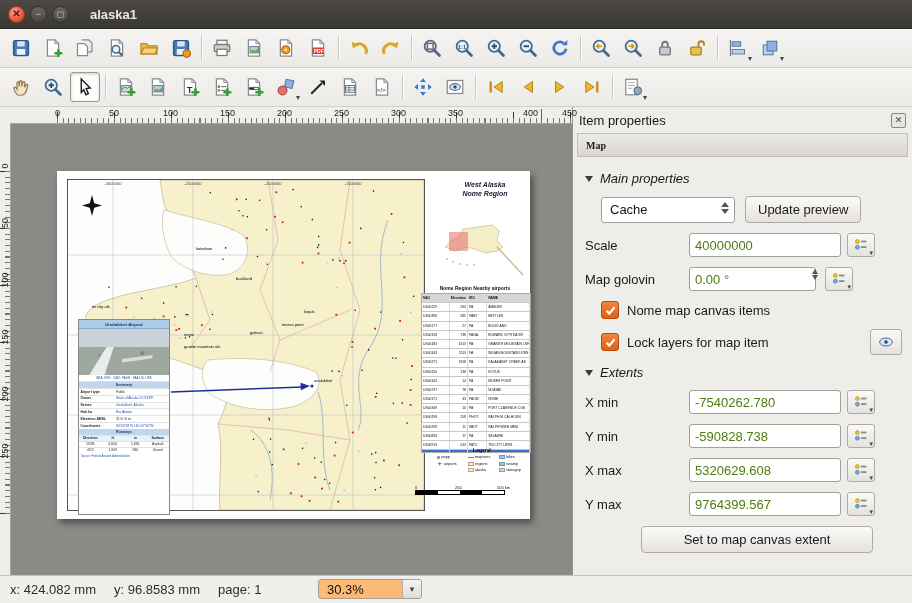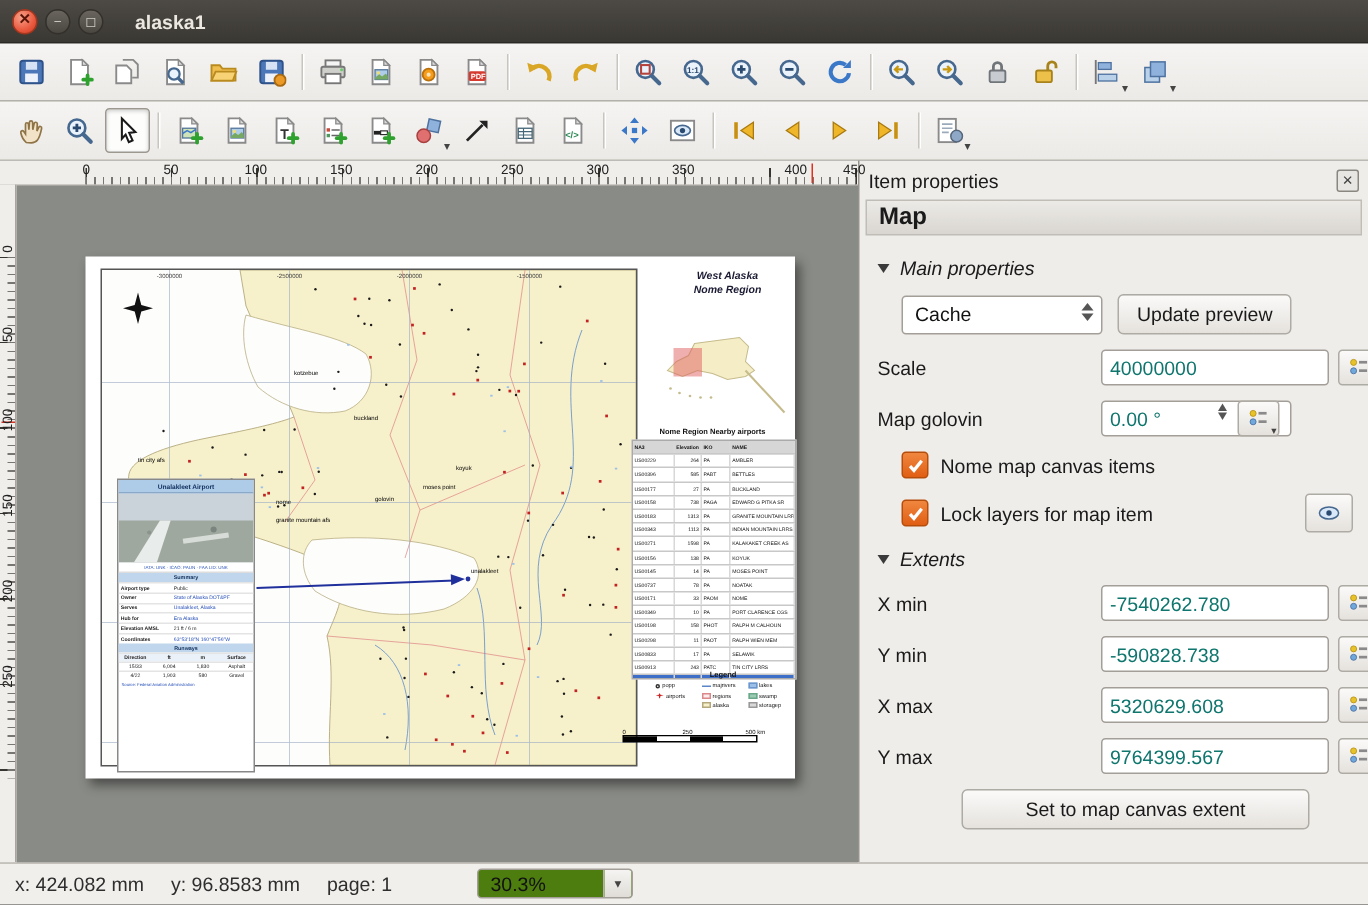--- a/index.html
+++ b/index.html
@@ -106,29 +106,29 @@
   .right{flex:1;display:flex;flex-direction:column;background:#EFEDEA;border-left:1px solid #96938D;min-width:0;}
   .tabs{height:26px;display:flex;align-items:flex-end;padding-left:4px;background:#DDDAD5;
     border-bottom:1px solid #B2AFA8;overflow:hidden;flex:0 0 auto;}
   .tab{padding:3px 9px 4px;font-size:12.5px;color:#333;background:linear-gradient(#E2DFDA,#CFCCC6);
     border:1px solid #ABA8A1;border-bottom:none;border-radius:4px 4px 0 0;margin-right:1px;white-space:nowrap;}
   .tab.active{background:#F1EFEC;position:relative;top:1px;}
   .ptitle-row{height:22px;display:flex;align-items:center;padding:2px 6px 0;font-size:13px;color:#1A1A1A;flex:0 0 auto;}
   .closebox{margin-left:auto;width:13px;height:13px;border:1px solid #8A8780;border-radius:2px;
     font-size:9px;line-height:12px;text-align:center;color:#444;background:#E8E6E2;}
   .map-band{margin:2px 4px 0;height:22px;background:linear-gradient(#ECEAE6,#D9D6D1);border:1px solid #C0BDB7;
-    font-weight:bold;font-size:16px;color:#1A1A1A;display:flex;align-items:center;padding-left:8px;flex:0 0 auto;}
+    font-weight:bold;font-size:10px;color:#1A1A1A;display:flex;align-items:center;padding-left:8px;flex:0 0 auto;font-family:Liberation Serif, serif;}
   .pbody{flex:1;overflow:hidden;padding:8px 10px 0 12px;position:relative;}
   .sect{display:flex;align-items:center;font-size:13px;color:#1A1A1A;margin:6px 0 10px;font-style:italic;}
   .tri{width:0;height:0;border-left:4px solid transparent;border-right:4px solid transparent;
     border-top:6px solid #3A3A3A;margin-right:7px;}
   .prow{display:flex;align-items:center;margin-bottom:10px;}
   .plab{width:104px;font-size:13px;color:#1A1A1A;flex:0 0 auto;}
   .pinput{width:140px;height:22px;border:1px solid #A39F98;border-radius:3px;background:#FFF;
-    font-family:"Liberation Sans",sans-serif;font-size:13px;padding:0 5px;color:#0f766e;box-sizing:content-box;margin-left:45px;}
+    font-family:"Liberation Sans",sans-serif;font-size:13px;padding:0 5px;color:#4d7c0f;box-sizing:content-box;}
   .combo{width:134px;height:26px;background:#FFF;border:1px solid #A39F98;border-radius:3px;display:flex;
     align-items:center;padding-left:8px;font-size:13px;color:#111;box-sizing:border-box;position:relative;}
   .combo-arrows{position:absolute;right:5px;top:4px;display:flex;flex-direction:column;gap:2px;}
   .combo-arrows i{display:block;width:0;height:0;border-left:4px solid transparent;border-right:4px solid transparent;}
   .combo-arrows i.up{border-bottom:5px solid #555;}
   .combo-arrows i.dn{border-top:5px solid #555;}
   .btn{height:27px;padding:0 12px;background:linear-gradient(#FBFAF9,#E5E2DD);border:1px solid #AEABA4;
     border-radius:4px;font-family:"Liberation Sans",sans-serif;font-size:13px;color:#1A1A1A;margin-left:10px;}
   .spinwrap{position:relative;width:130px;flex:0 0 auto;}
   .spinwrap .pinput{width:104px;padding-right:16px;}
@@ -146,21 +146,21 @@
   .cblab{font-size:13px;color:#1A1A1A;}
   .eyebtn{margin-left:auto;width:30px;height:24px;background:linear-gradient(#FBFAF9,#E5E2DD);
     border:1px solid #AEABA4;border-radius:3px;display:flex;align-items:center;justify-content:center;}
   .setext{margin-left:56px;width:232px;}
 
   
   .statusbar{height:27px;background:#F1EFEC;border-top:1px solid #C5C2BC;display:flex;align-items:center;
     font-size:13px;color:#2E2E2E;position:relative;flex:0 0 auto;}
   .st{margin-left:10px;}
   .st.gap{margin-left:18px;}
-  .zoombox{position:absolute;left:318px;top:3px;width:104px;height:20px;background:#4d7c0f;
+  .zoombox{position:absolute;left:318px;top:3px;width:104px;height:20px;background:#fdba74;
     border:1px solid #A39F98;border-radius:3px;display:flex;align-items:center;box-sizing:border-box;}
   .zval{flex:1;padding-left:8px;font-size:13px;color:#111;}
   .zarrow{width:18px;height:100%;border-left:1px solid #B5B2AC;background:linear-gradient(#F5F4F2,#E0DDD8);
     display:flex;align-items:center;justify-content:center;font-size:9px;color:#444;border-radius:0 2px 2px 0;}
 </style>
 </head>
 <body>
 
 <div class="window">
 

